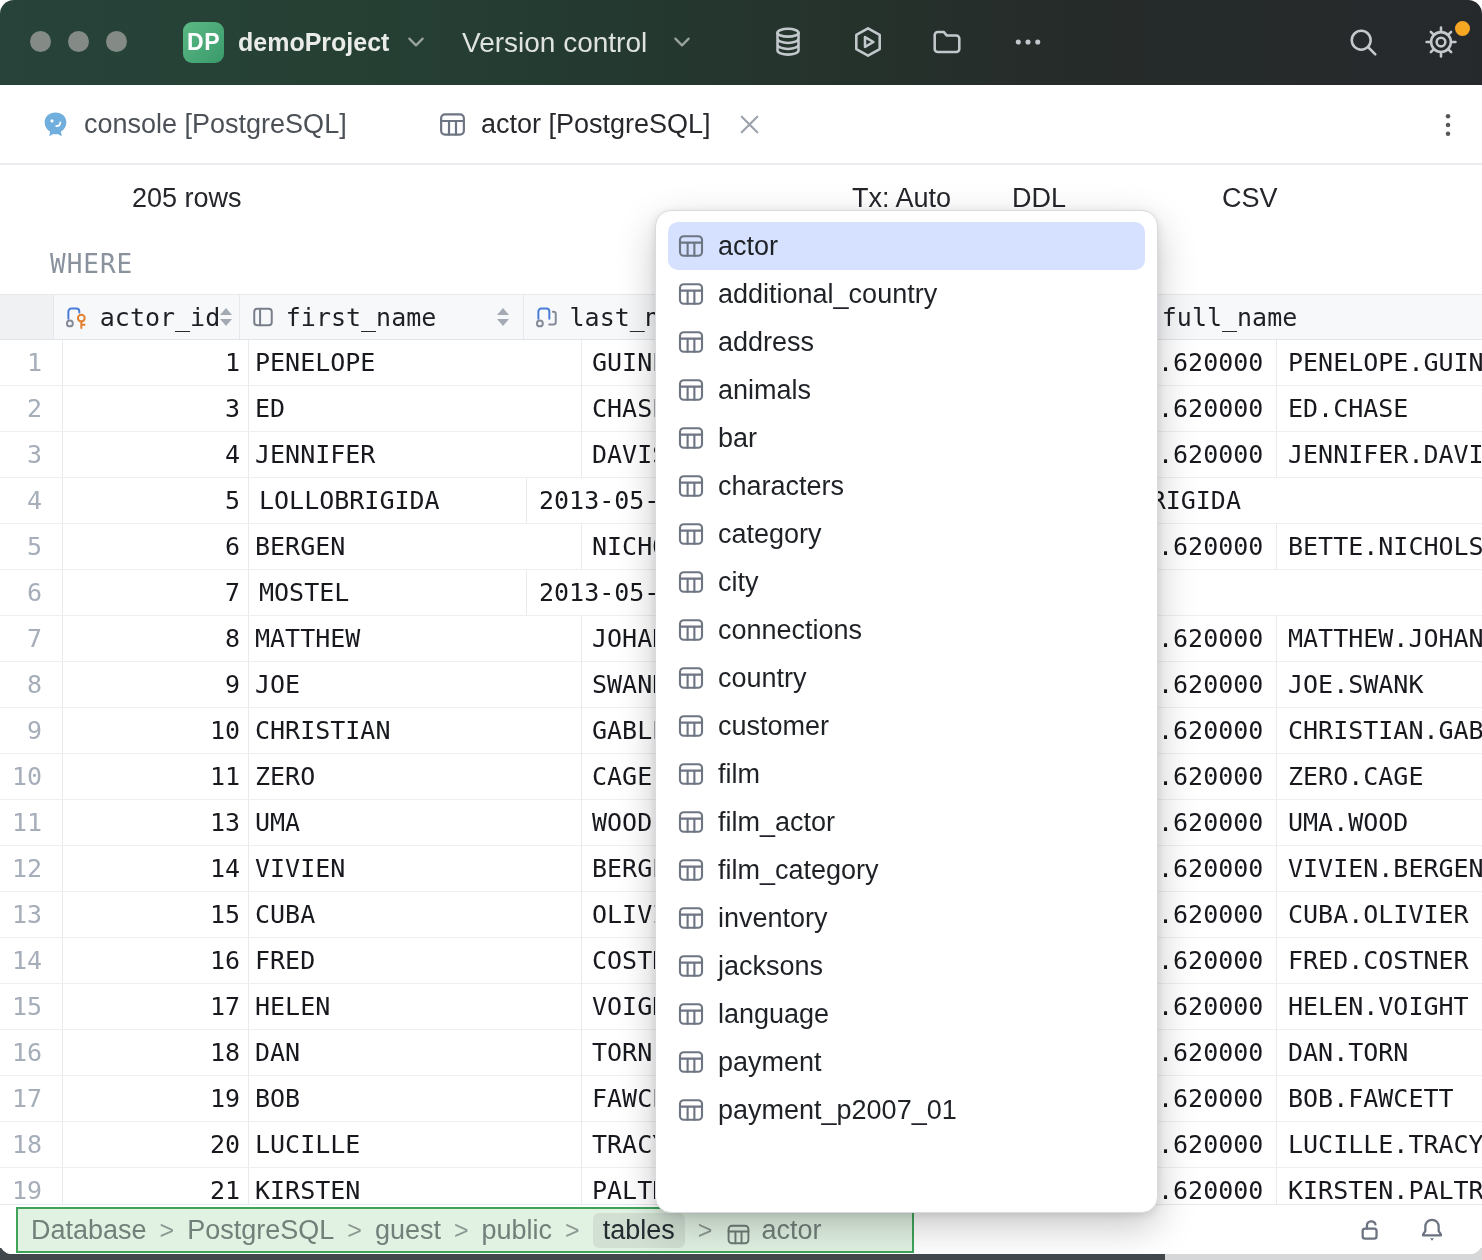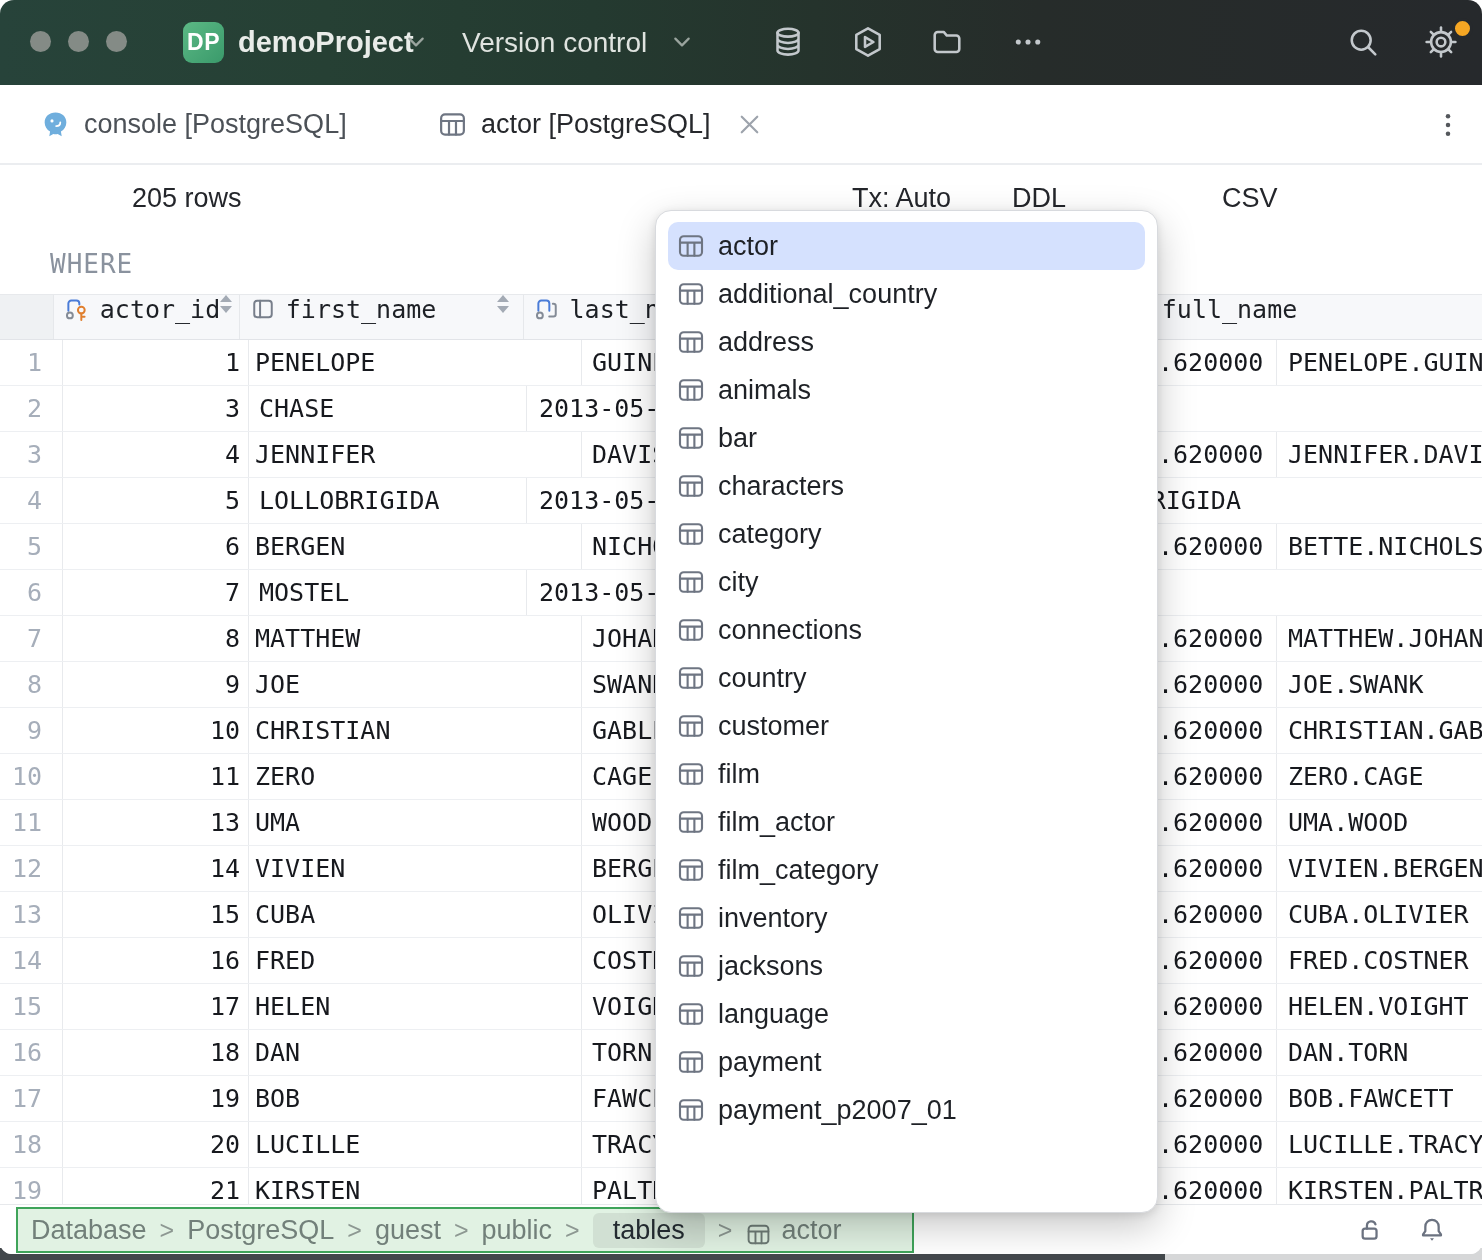--- a/index.html
+++ b/index.html
@@ -10,21 +10,21 @@
   .window{position:absolute;left:0;top:0;width:1482px;height:1254px;background:#fff;border-radius:14px 14px 12px 12px;overflow:hidden;z-index:1;}
 
   
   .titlebar{position:absolute;left:0;top:0;width:1482px;height:85px;
     background:linear-gradient(90deg,#27433a 0%,#264034 22%,#243a30 40%,#25332c 55%,#262c2a 70%,#26292c 100%);}
   .dot{position:absolute;top:31px;width:21px;height:21px;border-radius:50%;background:#848b86;}
   .proj-badge{position:absolute;left:183px;top:22px;width:41px;height:41px;border-radius:9px;
     background:linear-gradient(135deg,#5cb985,#3a9a6b);color:#fff;font-weight:bold;font-size:23px;
     display:flex;align-items:center;justify-content:center;letter-spacing:.5px;}
   .tb-text{position:absolute;top:0;height:85px;display:flex;align-items:center;color:#e9ece9;}
-  .tb-proj{left:238px;font-size:29px;font-weight:600;}
+  .tb-proj{left:238px;font-size:25px;font-weight:600;}
   .tb-vcs{left:462px;font-size:28px;font-weight:500;color:#dfe3df;}
   .tb-chev{position:absolute;top:26px;width:32px;height:32px;color:#9aa49e;}
   .tb-ic{position:absolute;top:24px;width:36px;height:36px;color:#c3c8cc;}
   .gear-dot{position:absolute;left:1452px;top:18px;width:15px;height:15px;border-radius:50%;background:#f5a623;border:3px solid #26292c;}
 
   
   .tabbar{position:absolute;left:0;top:85px;width:1482px;height:80px;background:#fff;border-bottom:2px solid #ebedf0;box-sizing:border-box;}
   .tab{position:absolute;top:0;height:78px;display:flex;align-items:center;gap:13px;font-size:27px;}
   .tab .ic{width:31px;height:31px;}
   .tab-console{left:40px;color:#4c5157;}
@@ -47,21 +47,21 @@
   .f-ic{position:absolute;left:12px;top:247px;width:34px;height:34px;color:#6b7280;}
   .f-where{position:absolute;left:50px;top:0;height:63px;display:flex;align-items:center;
     font-family:"DejaVu Sans Mono","Liberation Mono",monospace;font-size:26px;color:#8a929e;letter-spacing:1px;}
   .f-sep{position:absolute;left:606px;top:244px;width:2px;height:38px;background:#dddfe3;}
   .f-order{position:absolute;left:616px;top:247px;width:34px;height:34px;color:#6b7280;}
 
   
   .grid{position:absolute;left:0;top:295px;width:1482px;height:909px;background:#fff;overflow:hidden;
     font-family:"DejaVu Sans Mono","Liberation Mono",monospace;font-size:25px;color:#17191e;}
   .hdr{display:flex;height:45px;background:#f7f8fa;border-bottom:1px solid #e2e4e8;box-sizing:border-box;}
-  .hcell{display:flex;align-items:flex-start;border-right:1px solid #e6e8eb;box-sizing:border-box;color:#1d2025;}
+  .hcell{display:flex;align-items:center;border-right:1px solid #e6e8eb;box-sizing:border-box;color:#1d2025;}
   .hcell .cic{width:28px;height:28px;margin:0 9px 0 9px;flex:0 0 auto;}
   .sort{margin-left:auto;margin-right:14px;display:flex;flex-direction:column;gap:4px;align-items:center;}
   .sort i{display:block;width:0;height:0;border-left:6px solid transparent;border-right:6px solid transparent;}
   .sort .up{border-bottom:7px solid #a3aab4;}
   .sort .dn{border-top:7px solid #a3aab4;}
   .corner{background:#eff1f3;}
   .row{display:flex;height:46px;line-height:46px;border-bottom:1px solid #edeff2;box-sizing:border-box;white-space:pre;}
   .cell{border-right:1px solid #e8eaed;box-sizing:border-box;overflow:hidden;flex:0 0 auto;}
   .c-gut{width:63px;text-align:right;padding-right:20px;color:#a6aeba;background:#fff;}
   .c-id{width:186px;text-align:right;padding-right:8px;}
@@ -77,21 +77,21 @@
   .p-item{height:48px;margin:0 12px;display:flex;align-items:center;padding-left:8px;border-radius:10px;
     font-size:27px;color:#1e2126;}
   .p-item .ic{width:30px;height:30px;margin-right:12px;color:#6e7582;flex:0 0 auto;}
   .p-sel{background:#d5e1fe;}
 
   
   .statusbar{position:absolute;left:0;top:1204px;width:1482px;height:50px;background:#fff;border-top:1px solid #e7e9ec;box-sizing:border-box;z-index:6;}
   .bc-box{position:absolute;left:16px;top:2px;width:898px;height:46px;border:2px solid #3fa45a;background:#e1f2e3;
     box-sizing:border-box;display:flex;align-items:center;padding-left:13px;gap:0;}
   .crumb{font-size:27px;color:#72807a;white-space:nowrap;}
-  .crumb-hl{color:#242b31;background:rgba(0,0,0,0.07);border-radius:6px;padding:2px 20px;}
+  .crumb-hl{color:#242b31;background:rgba(0,0,0,0.07);border-radius:6px;padding:2px 10px;}
   .bc-sep{font-size:25px;color:#8d9892;margin:0 13px;}
   .bc-ic{width:27px;height:27px;color:#6e7b76;margin-right:9px;position:relative;top:4px;display:inline-block;}
   .sb-ic{position:absolute;top:9px;width:32px;height:32px;color:#6b7280;}
   .ic{display:inline-block;}
   .ic svg{width:100%;height:100%;display:block;}
 </style>
 </head>
 <body>
 
 <div class="stage">
@@ -394,21 +394,21 @@
               <svg viewBox="0 0 24 24" fill="none" stroke="currentColor" stroke-width="1.7" stroke-linecap="round" stroke-linejoin="round">
                 <rect x="4.5" y="5" width="15" height="14" rx="2.6" stroke="#787f8b"></rect>
                 <path d="M9.5 5 V19" stroke="#787f8b"></path>
               </svg>
             </span>
           <span>full_name</span>
         </div>
       </div>
       <div id="grid-rows">
           <div class="row"><div class="cell c-gut">1</div><div class="cell c-id">1</div><div class="cell c-first">PENELOPE</div><div class="cell c-last">GUINESS</div><div class="cell c-upd">2013-05-26 14:47:57.620000</div><div class="cell c-full">PENELOPE.GUINESS</div></div>
-          <div class="row"><div class="cell c-gut">2</div><div class="cell c-id">3</div><div class="cell c-last">CHASE</div><div class="cell c-upd">2013-05-26 14:47:57.620000</div><div class="cell c-full">ED.CHASE</div></div>
+          <div class="row"><div class="cell c-gut">2</div><div class="cell c-id">3</div><div class="cell c-first">ED</div><div class="cell c-last">CHASE</div><div class="cell c-upd">2013-05-26 14:47:57.620000</div><div class="cell c-full">ED.CHASE</div></div>
           <div class="row"><div class="cell c-gut">3</div><div class="cell c-id">4</div><div class="cell c-first">JENNIFER</div><div class="cell c-last">DAVIS</div><div class="cell c-upd">2013-05-26 14:47:57.620000</div><div class="cell c-full">JENNIFER.DAVIS</div></div>
           <div class="row"><div class="cell c-gut">4</div><div class="cell c-id">5</div><div class="cell c-last">LOLLOBRIGIDA</div><div class="cell c-upd">2013-05-26 14:47:57.620000</div><div class="cell c-full">JOHNNY.LOLLOBRIGIDA</div></div>
           <div class="row"><div class="cell c-gut">5</div><div class="cell c-id">6</div><div class="cell c-first">BERGEN</div><div class="cell c-last">NICHOLSON</div><div class="cell c-upd">2013-05-26 14:47:57.620000</div><div class="cell c-full">BETTE.NICHOLSON</div></div>
           <div class="row"><div class="cell c-gut">6</div><div class="cell c-id">7</div><div class="cell c-last">MOSTEL</div><div class="cell c-upd">2013-05-26 14:47:57.620000</div><div class="cell c-full">GRACE.MOSTEL</div></div>
           <div class="row"><div class="cell c-gut">7</div><div class="cell c-id">8</div><div class="cell c-first">MATTHEW</div><div class="cell c-last">JOHANSSON</div><div class="cell c-upd">2013-05-26 14:47:57.620000</div><div class="cell c-full">MATTHEW.JOHANSSON</div></div>
           <div class="row"><div class="cell c-gut">8</div><div class="cell c-id">9</div><div class="cell c-first">JOE</div><div class="cell c-last">SWANK</div><div class="cell c-upd">2013-05-26 14:47:57.620000</div><div class="cell c-full">JOE.SWANK</div></div>
           <div class="row"><div class="cell c-gut">9</div><div class="cell c-id">10</div><div class="cell c-first">CHRISTIAN</div><div class="cell c-last">GABLE</div><div class="cell c-upd">2013-05-26 14:47:57.620000</div><div class="cell c-full">CHRISTIAN.GABLE</div></div>
           <div class="row"><div class="cell c-gut">10</div><div class="cell c-id">11</div><div class="cell c-first">ZERO</div><div class="cell c-last">CAGE</div><div class="cell c-upd">2013-05-26 14:47:57.620000</div><div class="cell c-full">ZERO.CAGE</div></div>
           <div class="row"><div class="cell c-gut">11</div><div class="cell c-id">13</div><div class="cell c-first">UMA</div><div class="cell c-last">WOOD</div><div class="cell c-upd">2013-05-26 14:47:57.620000</div><div class="cell c-full">UMA.WOOD</div></div>
           <div class="row"><div class="cell c-gut">12</div><div class="cell c-id">14</div><div class="cell c-first">VIVIEN</div><div class="cell c-last">BERGEN</div><div class="cell c-upd">2013-05-26 14:47:57.620000</div><div class="cell c-full">VIVIEN.BERGEN</div></div>

